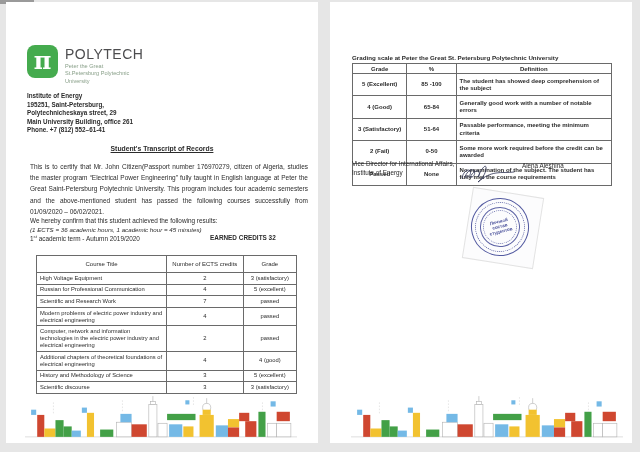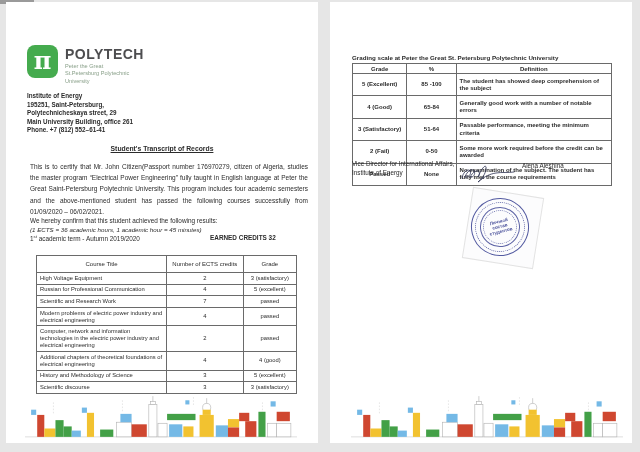--- a/index.html
+++ b/index.html
@@ -19,21 +19,21 @@
   .page-right { left:330px; width:302px; }
 
   
   .logo-row { position:absolute; left:21px; top:43px; display:flex; }
   .logo-mark {
     width:31px; height:33px; background:#45ab4e; border-radius:8px;
     color:#fff; font-weight:bold; font-size:24px; line-height:31px; text-align:center;
     font-family:"DejaVu Serif", serif;
   }
   .logo-text { margin-left:7px; padding-top:1px; }
-  .logo-name { font-size:14px; font-weight:bold; letter-spacing:0.5px; color:#4d4d4f; }
+  .logo-name { font-size:14px; font-weight:normal; letter-spacing:0.5px; color:#4d4d4f; }
   .logo-sub { font-size:5.6px; line-height:1.3; color:#879e87; margin-top:1px; }
 
   
   .institute { position:absolute; left:21px; top:90px; font-size:6.3px; font-weight:bold; line-height:8.6px; color:#2b2b2b; }
 
   
   .doc-title { position:absolute; left:0; top:143px; width:312px; text-align:center;
     font-size:6.8px; font-weight:bold; text-decoration:underline; color:#2b2b2b; }
   .certify { position:absolute; left:24px; top:159px; width:278px;
     font-size:6.5px; line-height:11.2px; text-align:justify; color:#2b2b2b; }

